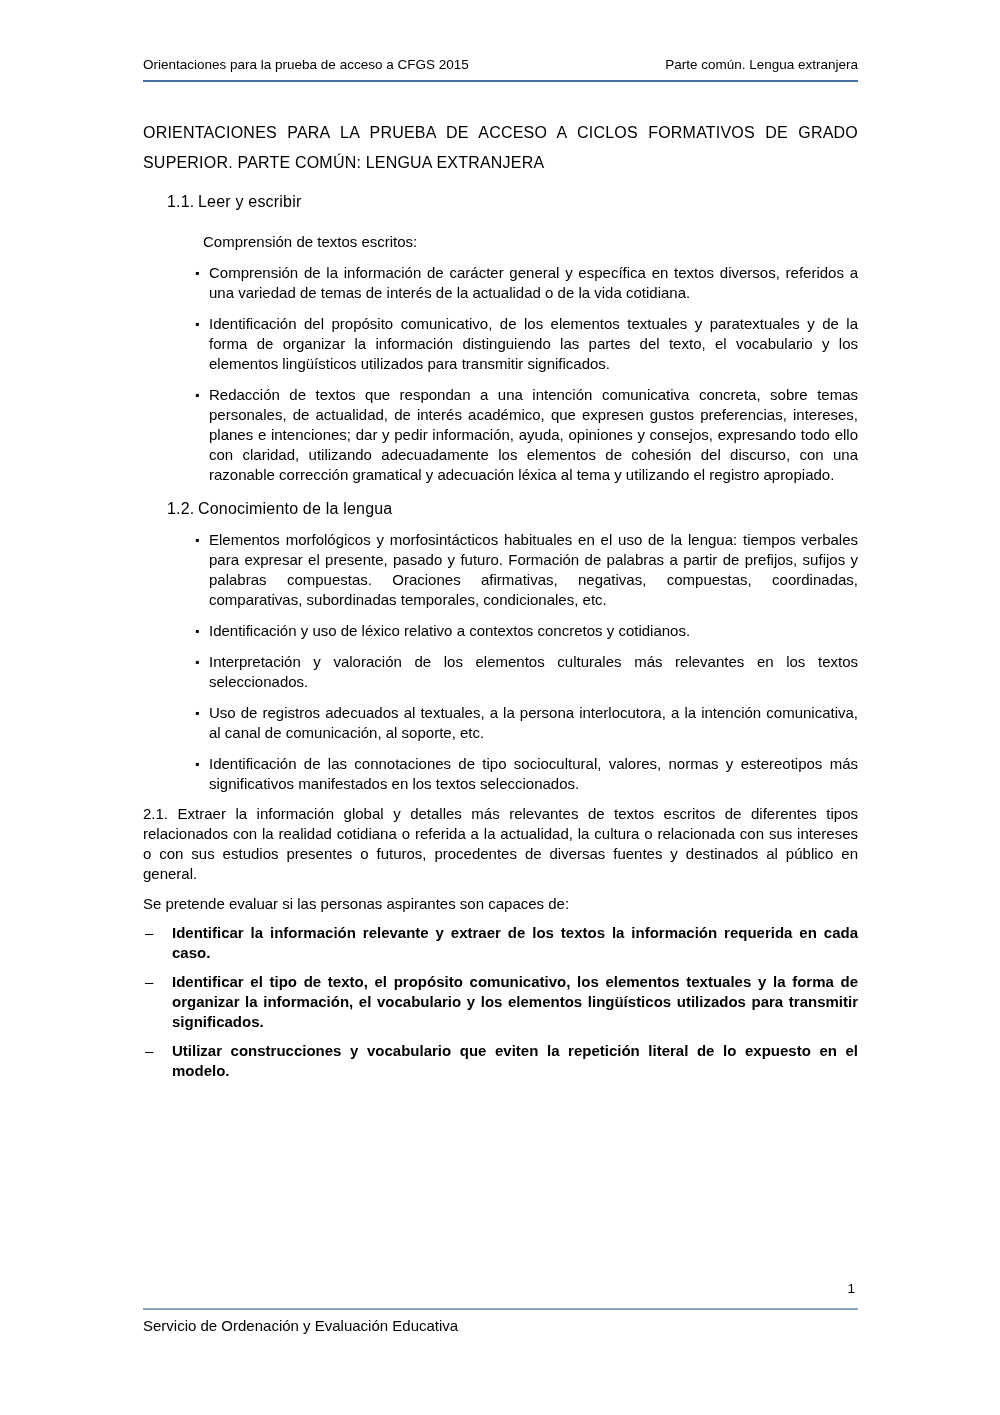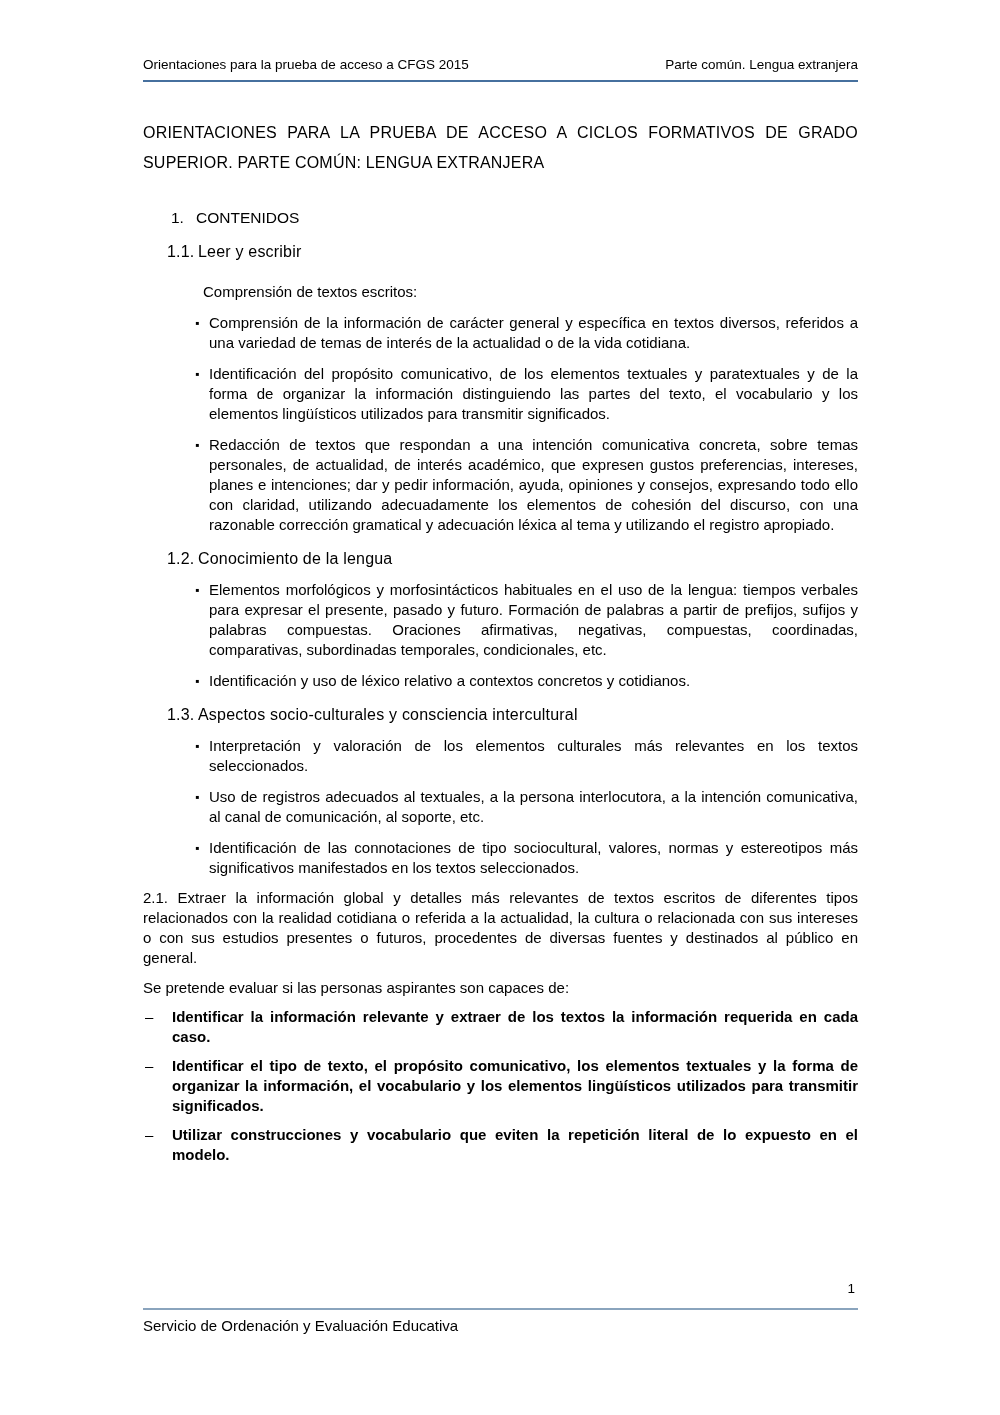--- a/index.html
+++ b/index.html
@@ -80,23 +80,20 @@
 
   <header class="page-header">
     <span>Orientaciones para la prueba de acceso a CFGS 2015</span>
     <span>Parte común. Lengua extranjera</span>
   </header>
 
   <main class="content">
 
     <h1 class="doc-title">ORIENTACIONES PARA LA PRUEBA DE ACCESO A CICLOS FORMATIVOS DE GRADO SUPERIOR. PARTE COMÚN: LENGUA EXTRANJERA</h1>
 
-    <div class="h1-sec">
-      <span class="num">1.</span><span>CONTENIDOS</span>
-    </div>
 
     <div class="h2-sec">
       <span class="num">1.1.</span><span>Leer y escribir</span>
     </div>
 
     <p class="u-head">Comprensión de textos escritos:</p>
 
     <div class="bullet">
       <span class="marker">▪</span>
       <p class="txt">Comprensión de la información de carácter general y específica en textos diversos, referidos a una variedad de temas de interés de la actualidad o de la vida cotidiana.</p>
@@ -118,23 +115,20 @@
 
     <div class="bullet">
       <span class="marker">▪</span>
       <p class="txt">Elementos morfológicos y morfosintácticos habituales en el uso de la lengua: tiempos verbales para expresar el presente, pasado y futuro. Formación de palabras a partir de prefijos, sufijos y palabras compuestas. Oraciones afirmativas, negativas, compuestas, coordinadas, comparativas, subordinadas temporales, condicionales, etc.</p>
     </div>
     <div class="bullet">
       <span class="marker">▪</span>
       <p class="txt">Identificación y uso de léxico relativo a contextos concretos y cotidianos.</p>
     </div>
 
-    <div class="h2-sec">
-      <span class="num">1.3.</span><span>Aspectos socio-culturales y consciencia intercultural</span>
-    </div>
 
     <div class="bullet">
       <span class="marker">▪</span>
       <p class="txt">Interpretación y valoración de los elementos culturales más relevantes en los textos seleccionados.</p>
     </div>
     <div class="bullet">
       <span class="marker">▪</span>
       <p class="txt">Uso de registros adecuados al textuales, a la persona interlocutora, a la intención comunicativa, al canal de comunicación, al soporte, etc.</p>
     </div>
     <div class="bullet">

